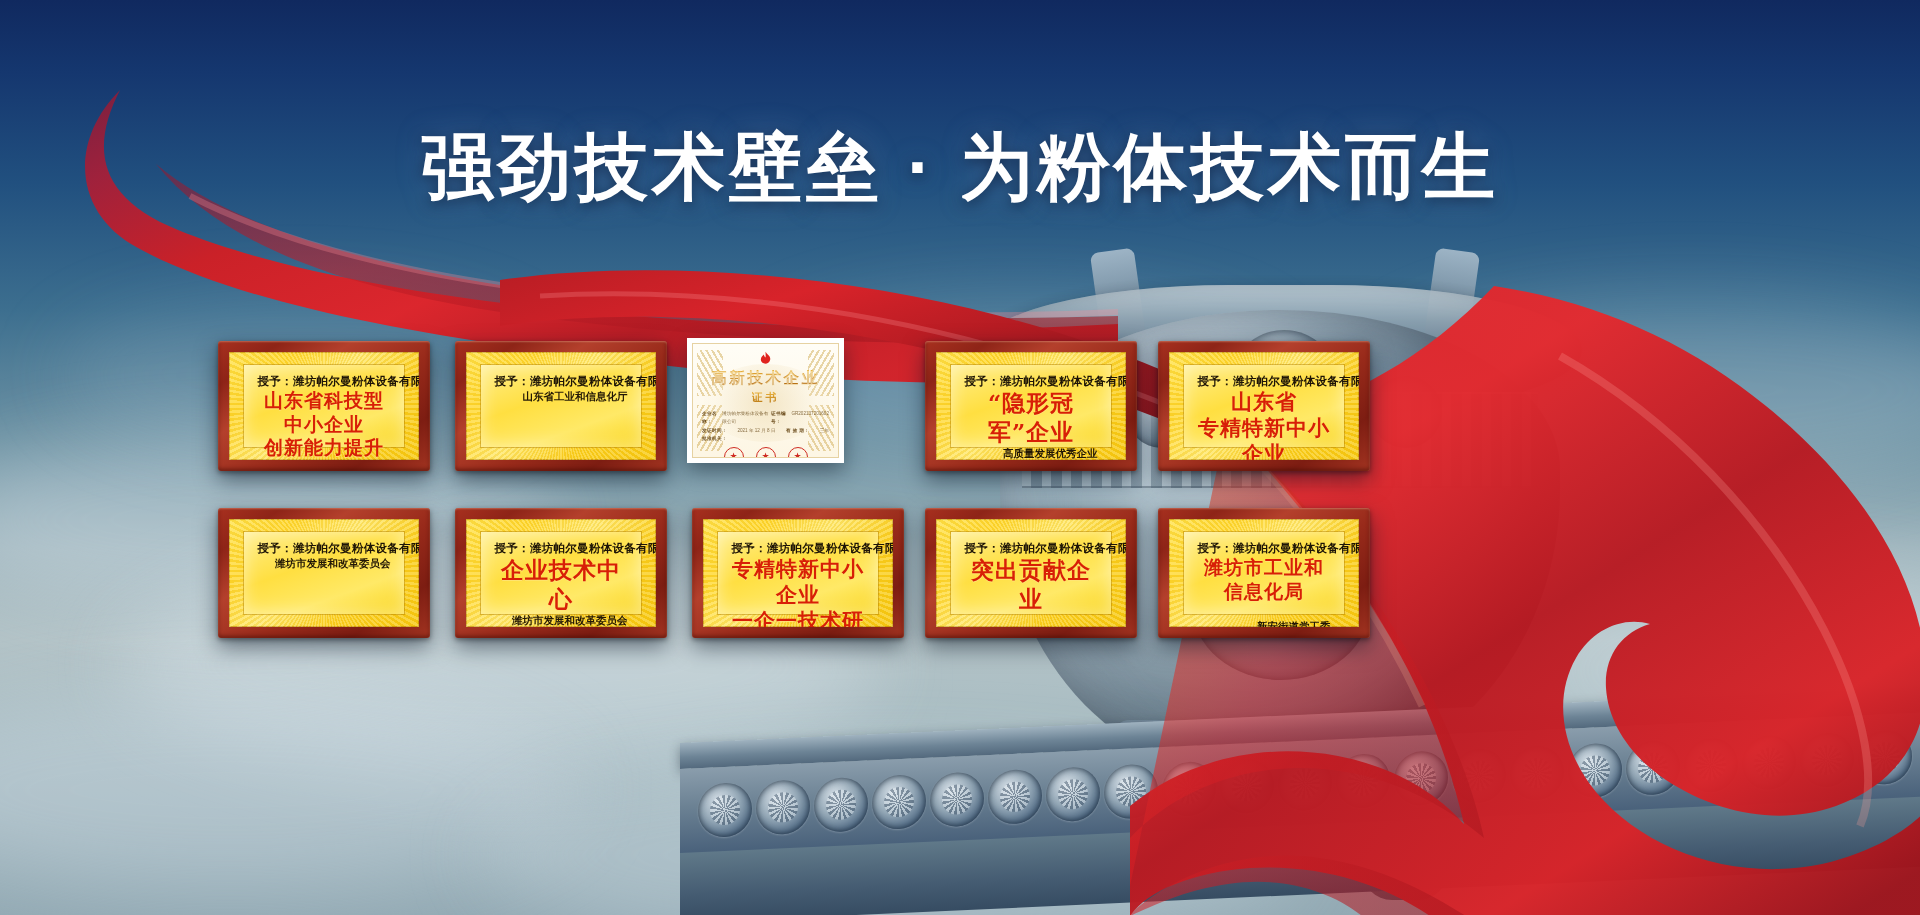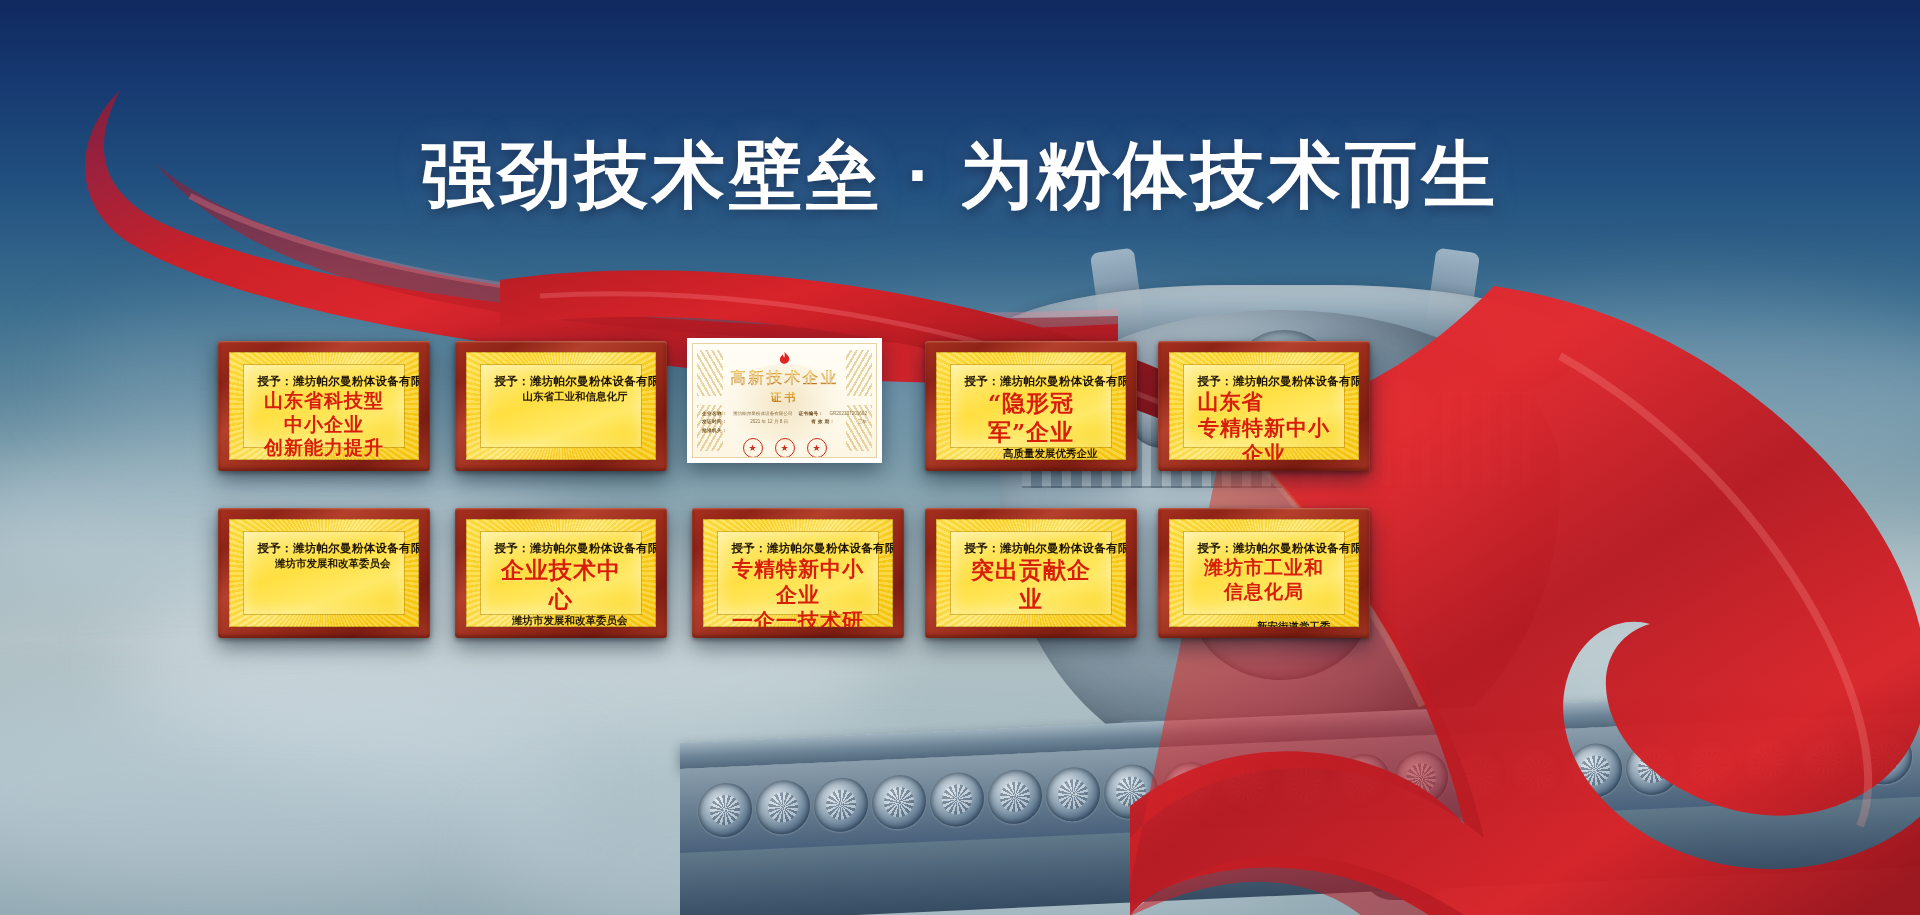--- a/index.html
+++ b/index.html
@@ -109,21 +109,21 @@
     position:absolute; left:0; top:128px; width:1250px; height:70px;
     background:linear-gradient(180deg,#607989 0%,#455c72 60%,#364c62 100%);
     transform:skewY(-2.6deg); transform-origin:left bottom;
   }
 
   
   .silk{ position:absolute; pointer-events:none; }
 
   
   #headline-area{
-    position:absolute; left:0; top:128px; width:1920px; text-align:center; z-index:40;margin-top:8px;
+    position:absolute; left:0; top:128px; width:1920px; text-align:center; z-index:40;
   }
   #main-title{
     font-size:73px; font-weight:bold; color:#ffffff; letter-spacing:4px;
     line-height:1.08;
     text-shadow: 0 3px 14px rgba(8,24,52,.72), 0 0 28px rgba(140,180,230,.34);
   }
   #sub-title{
     margin-top:20px;
     font-size:21.5px; color:#d2dee9; letter-spacing:2.6px; font-weight:300;
     text-shadow:0 2px 7px rgba(10,26,52,.55);
@@ -161,36 +161,36 @@
     box-shadow:0 0 0 1px rgba(176,124,0,.45), inset 0 0 18px rgba(255,255,255,.5);
     z-index:2;
     padding:5% 7%;
     display:flex; flex-direction:column;
   }
   .p-grantee{
     font-size:11.5px; color:#1d1406; letter-spacing:.3px; font-weight:bold;
     text-align:left; white-space:nowrap;
   }
   .p-title{
-    flex:1; display:flex; flex-direction:column; justify-content:center; align-items:flex-start;
+    flex:1; display:flex; flex-direction:column; justify-content:center; align-items:center;
     color:#d81f06; font-weight:bold; letter-spacing:1px; line-height:1.22;
     font-size:23px; text-align:center;
     text-shadow:0 1px 0 rgba(255,228,120,.85);
     font-family:"DejaVu Serif","Liberation Serif",serif;
   }
   .p-title.small{ font-size:19px; }
   .p-title.two{ font-size:21px; }
   .p-footer{
     text-align:right; font-size:10.5px; color:#221705; line-height:1.5; font-weight:bold;
     white-space:nowrap;
   }
 
   
   #certificate{
-    position:absolute; left:687px; top:338px; width:195px; height:125px; z-index:31;
+    position:absolute; left:687px; top:338px; width:157px; height:125px; z-index:31;
     background:#ffffff;
     box-shadow:0 8px 20px rgba(8,20,34,.45);
     padding:5px;
   }
   .cert-inner{
     position:relative; width:100%; height:100%;
     background:linear-gradient(180deg,#fffdf6 0%,#fdf6e4 100%);
     border:1px solid #e6d2a2; overflow:hidden;
     display:flex; flex-direction:column; align-items:center;
   }

